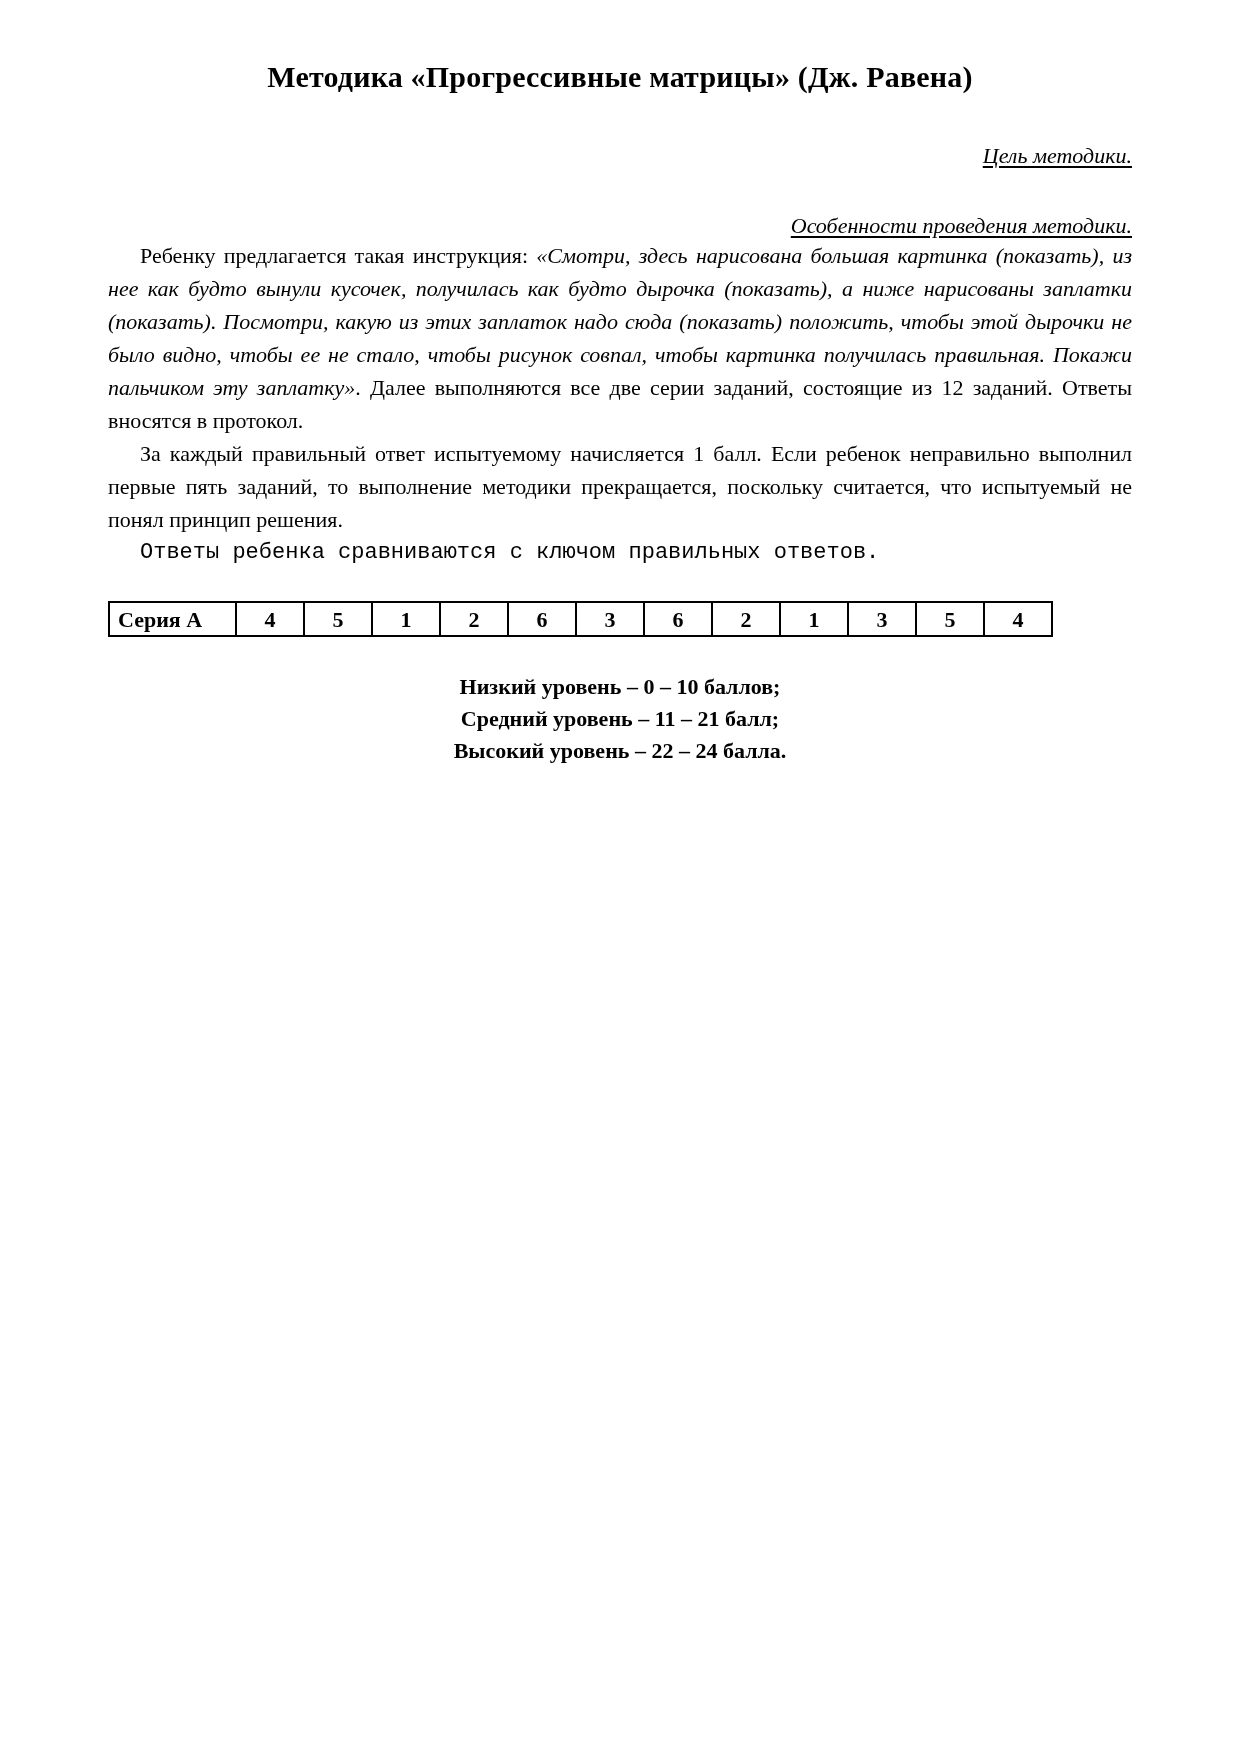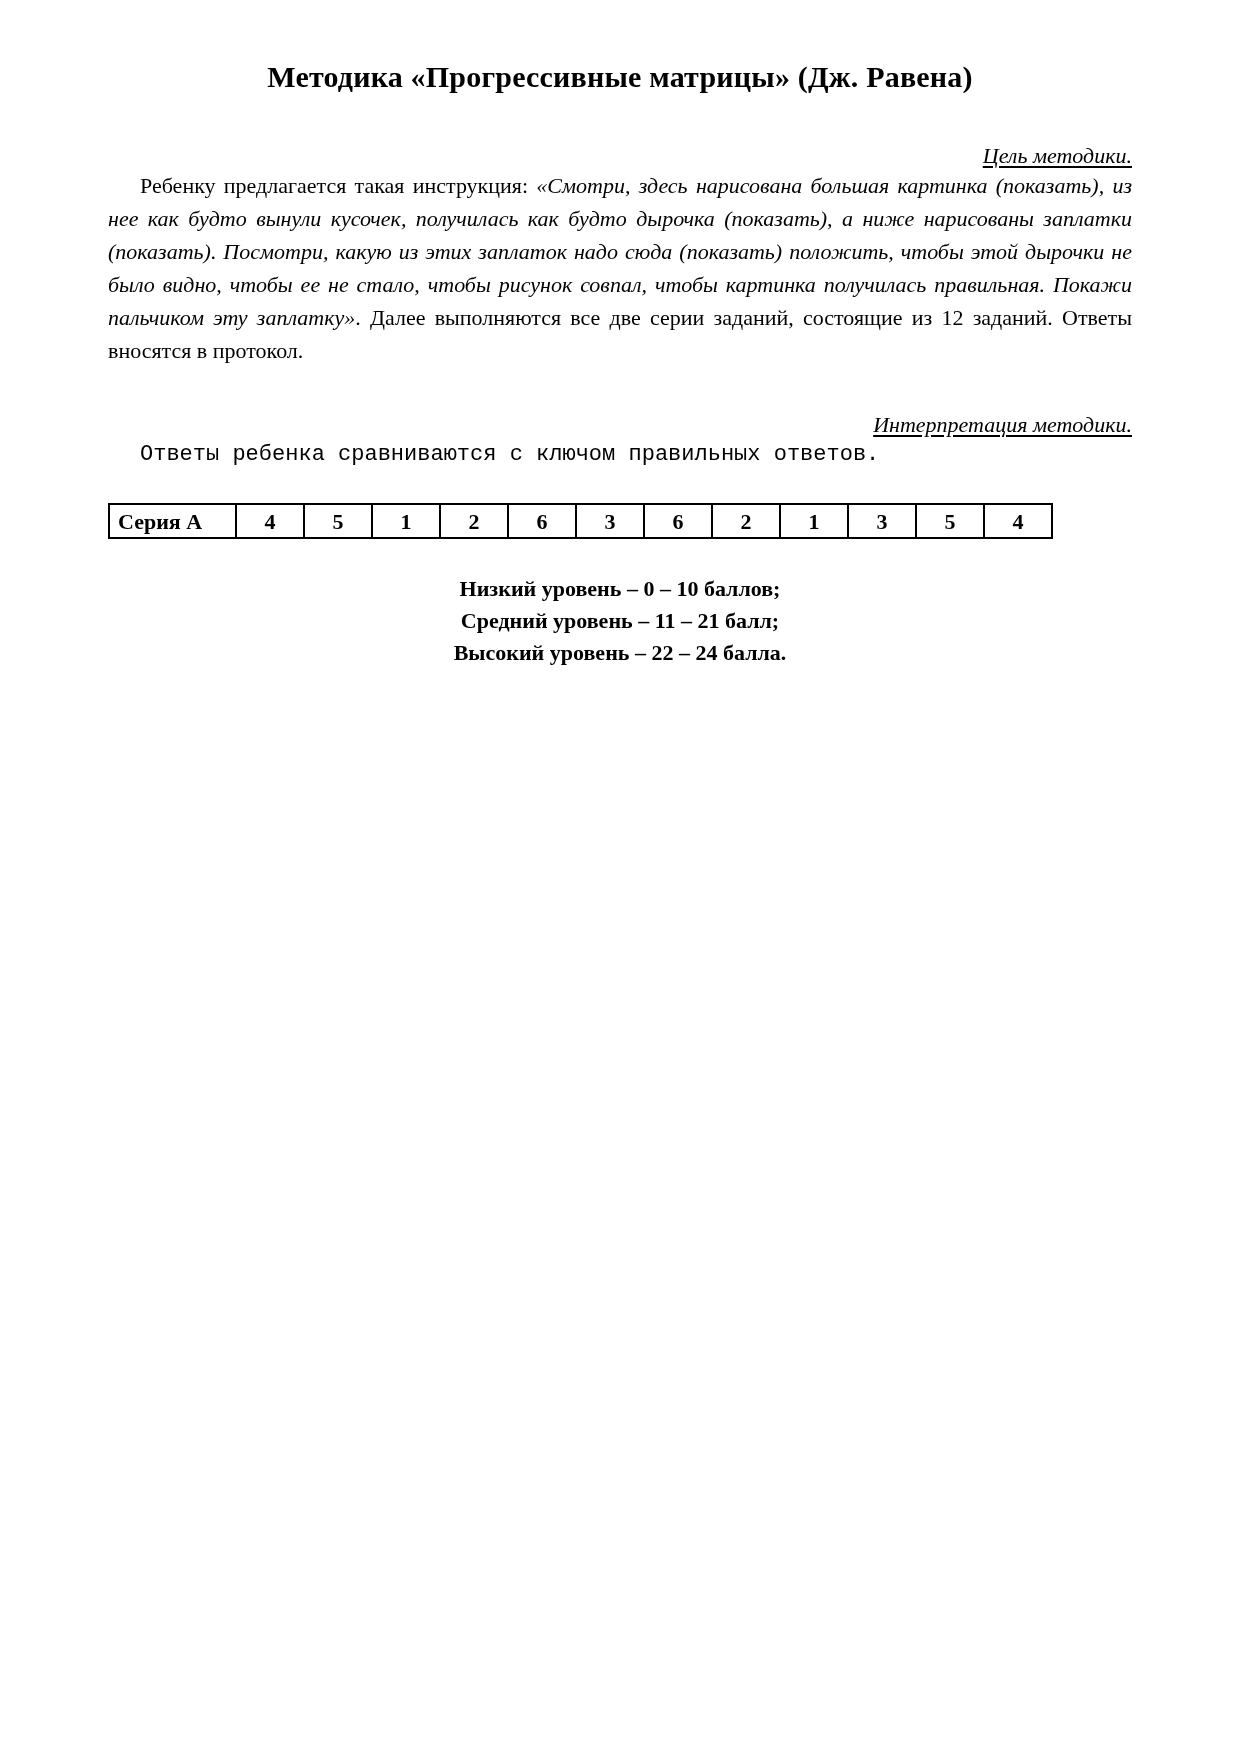--- a/index.html
+++ b/index.html
@@ -130,29 +130,30 @@
 <div class="page">
   <div class="content">
 
     <h1 class="doc-title">Методика «Прогрессивные матрицы» (Дж. Равена)</h1>
 
     <div class="section-heading h-goal">
       <span>Цель методики.</span>
     </div>
 
 
+    <div class="section-heading h-proc">
+      <span>Особенности проведения методики.</span>
+    </div>
 
     <p class="body-par instr-par">
       <span>Ребенку предлагается такая инструкция: </span><i>«Смотри, здесь нарисована большая картинка (показать), из нее как будто вынули кусочек, получилась как будто дырочка (показать), а ниже нарисованы заплатки (показать). Посмотри, какую из этих заплаток надо сюда (показать) положить, чтобы этой дырочки не было видно, чтобы ее не стало, чтобы рисунок совпал, чтобы картинка получилась правильная. Покажи пальчиком эту заплатку»</i><span>. Далее выполняются все две серии заданий, состоящие из 12 заданий. Ответы вносятся в протокол.</span>
     </p>
 
-    <div class="section-heading h-interp">
-      <span>Интерпретация методики.</span>
-    </div>
 
+    <p class="body-par interp-par">За каждый правильный ответ испытуемому начисляется 1 балл. Если ребенок неправильно      выполнил первые пять заданий, то выполнение методики прекращается, поскольку считается, что испытуемый не понял принцип решения.</p>
 
     <p class="body-par interp-par-2">Ответы ребенка сравниваются с ключом правильных ответов.</p>
 
     <div class="key-table-wrap">
       <table class="key-table">
         <tbody>
           <tr>
             <td class="row-label">Серия А</td>
             <td class="val">4</td>
             <td class="val">5</td>

